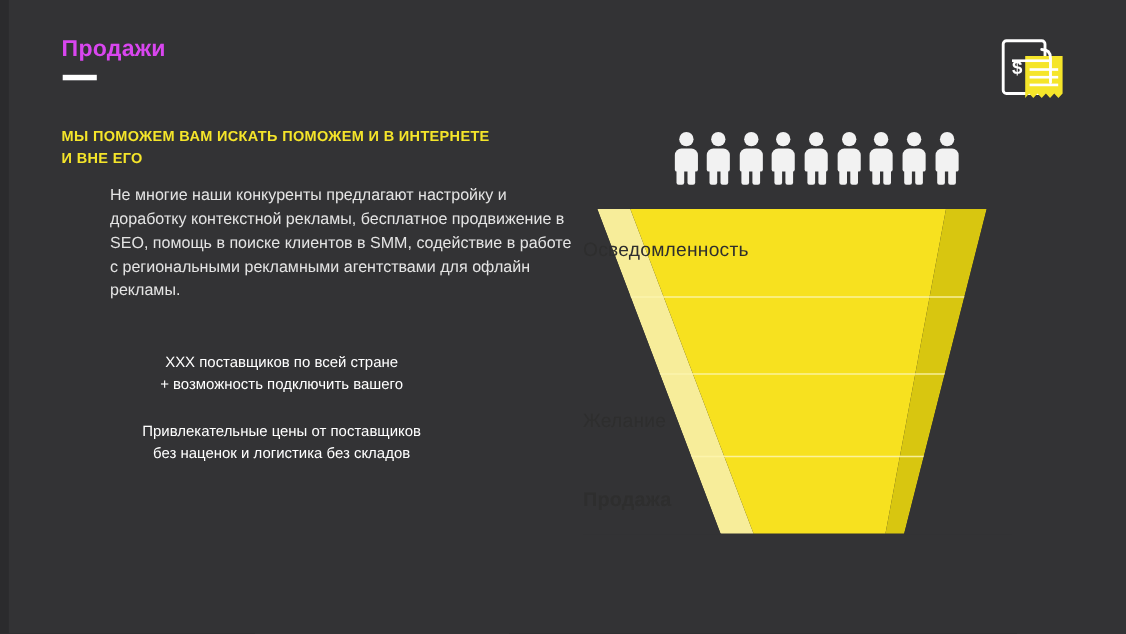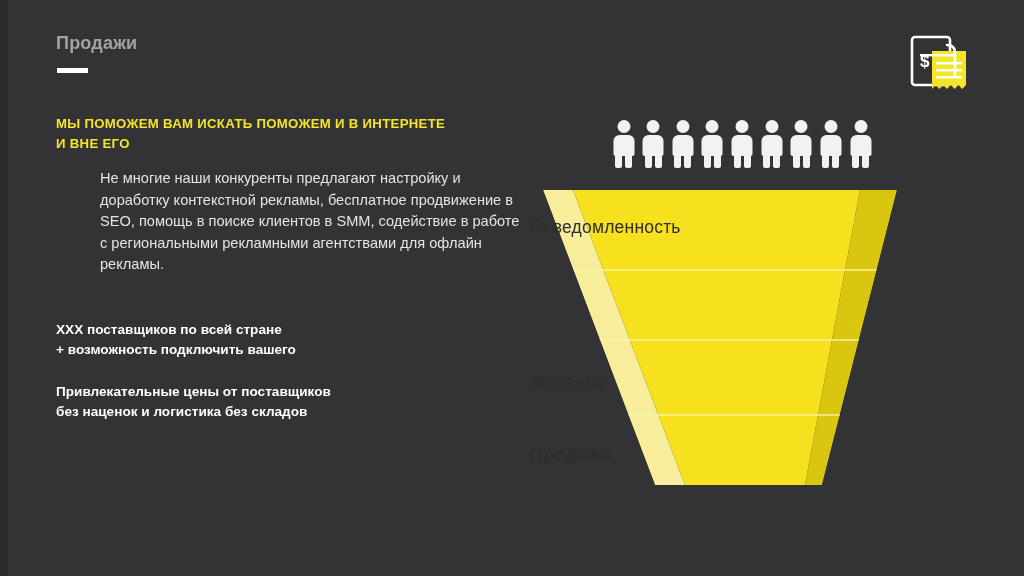--- a/index.html
+++ b/index.html
@@ -17,22 +17,22 @@
   
   .edge-strip {
     position: absolute; left: 0; top: 0;
     width: 8px; height: 576px;
     background: #2b2b2d;
   }
 
   
   .page-title {
     position: absolute; left: 56px; top: 33px;
-    font-size: 18px; font-weight: bold;
-    color: #a3a3a3;
+    font-size: 21px; font-weight: bold;
+    color: #d946ef;
     letter-spacing: 0.2px;
   }
   .title-rule {
     position: absolute; left: 57px; top: 68px;
     width: 31px; height: 5px;
     background: #ffffff;
   }
 
   
   .invoice-icon {
@@ -53,24 +53,25 @@
     position: absolute; left: 56px; top: 168px;
     width: 430px;
     font-size: 14.6px;
     line-height: 21.5px;
     color: #e4e4e4;
     margin-left: 44px;
   }
 
   .bullets { position: absolute; left: 56px; top: 320px; width: 400px; }
   .bullet {
-    font-size: 13.6px; font-weight: bold;
+    font-size: 13.6px; font-weight: normal;
     line-height: 19.5px;
     color: #ffffff;
     margin-bottom: 23px;
+    text-align: center;
   }
   .bullet:last-child { margin-bottom: 0; }
 
   
   .people {
     position: absolute; left: 613px; top: 118px;
     width: 258px; height: 50px;
     display: flex; justify-content: space-between; align-items: flex-end;
   }
   .person { width: 21px; height: 48px; position: relative; }

